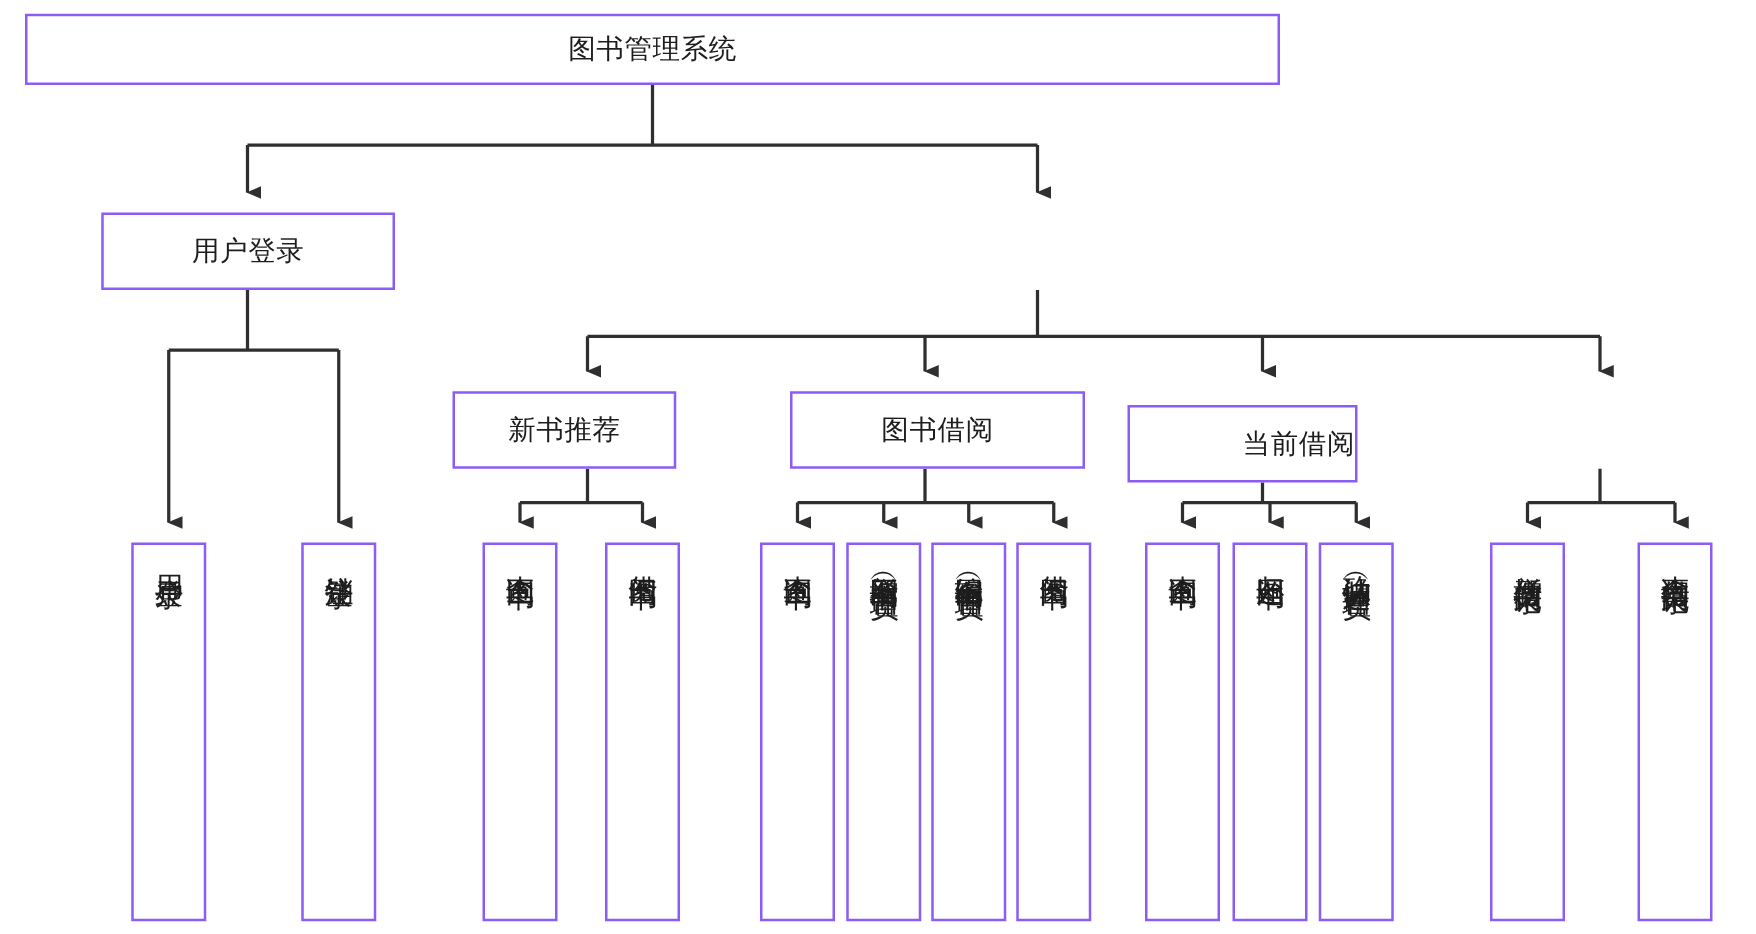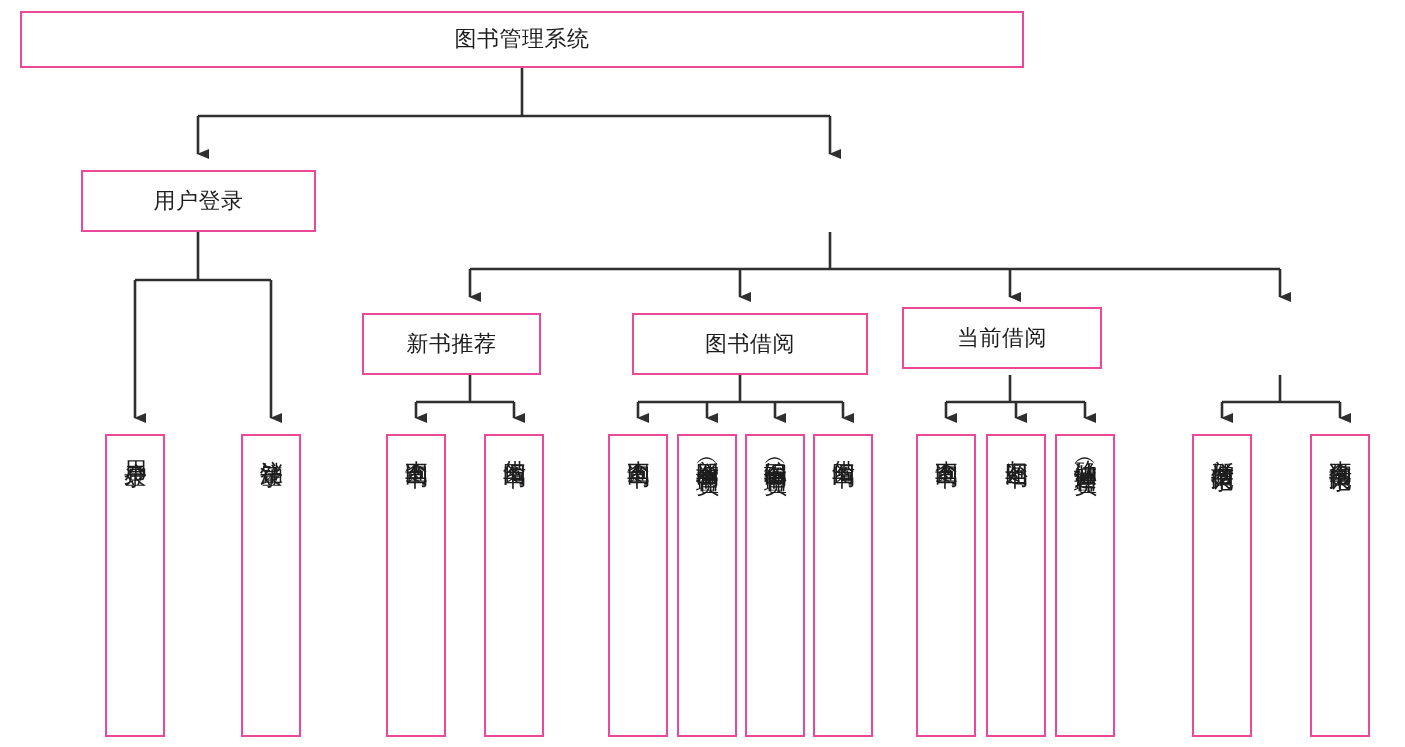--- a/index.html
+++ b/index.html
@@ -21,21 +21,21 @@
     position: absolute;
     left: 0;
     top: 0;
     width: 1405px;
     height: 747px;
   }
   .node {
     position: absolute;
     box-sizing: border-box;
     background: #ffffff;
-    border: 2px solid #ec4899;
+    border: 2px solid #8b5cf6;
     display: flex;
     align-items: center;
     justify-content: center;
     color: #1d1d1d;
   }
   .node .lbl {
     display: block;
     text-align: center;
     line-height: 1.12;
     letter-spacing: 0.5px;
@@ -140,21 +140,21 @@
   <div class="node horiz" style="left:81px; top:170px; width:235px; height:62px;">
     <span class="lbl">用户登录</span>
   </div>
 
   <div class="node horiz" style="left:362px; top:313px; width:179px; height:62px;">
     <span class="lbl">新书推荐</span>
   </div>
   <div class="node horiz" style="left:632px; top:313px; width:236px; height:62px;">
     <span class="lbl">图书借阅</span>
   </div>
-  <div class="node horiz" style="left:902px; top:307px; width:200px; height:62px;">
+  <div class="node horiz" style="left:902px; top:324px; width:184px; height:62px;justify-content:flex-end;">
     <span class="lbl">当前借阅</span>
   </div>
 
   <div class="node vert" style="left:105px; top:434px; width:60px; height:303px;">
     <span class="lbl">用户登录</span>
   </div>
   <div class="node vert" style="left:241px; top:434px; width:60px; height:303px;">
     <span class="lbl">注销登录</span>
   </div>
 

